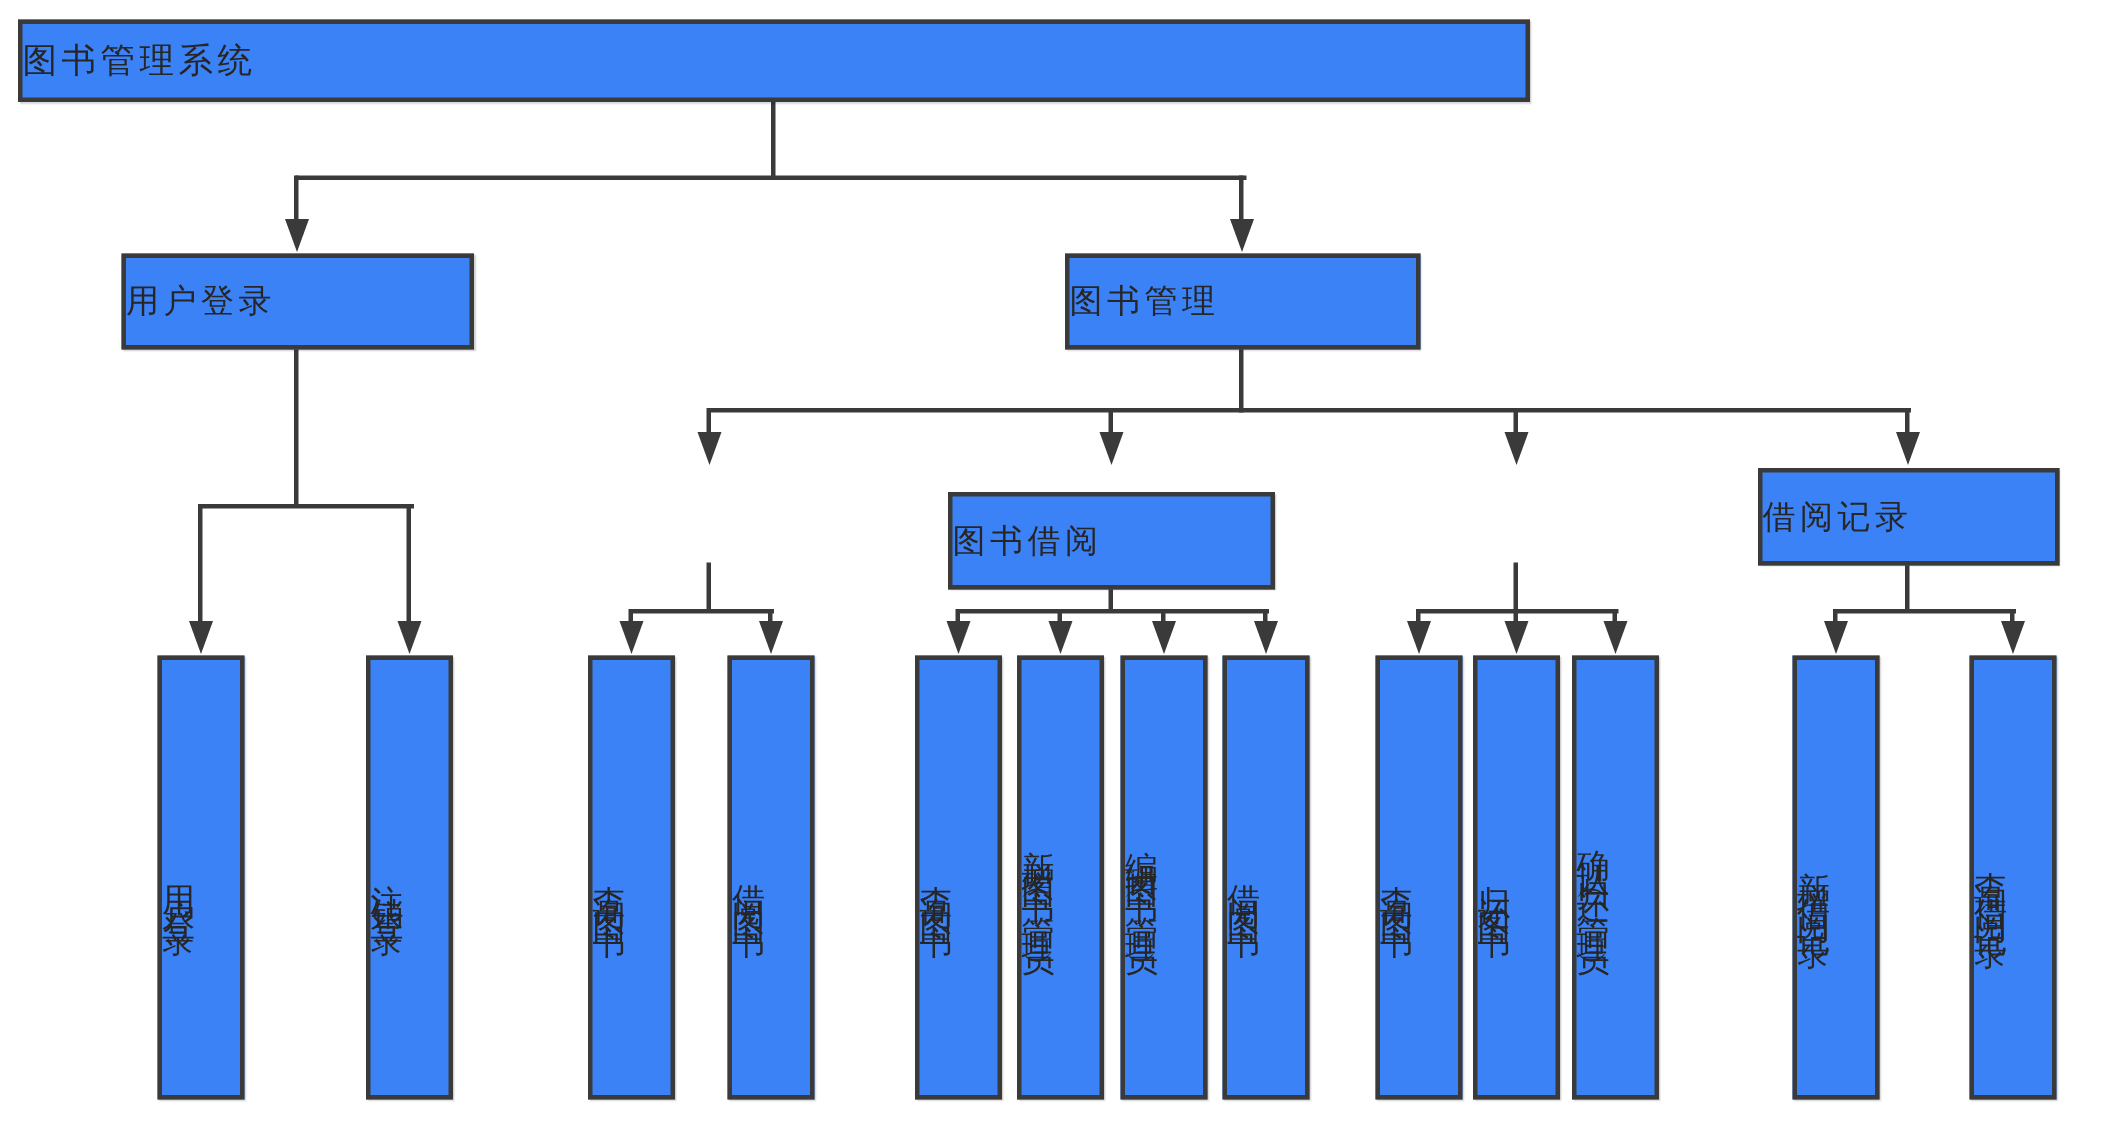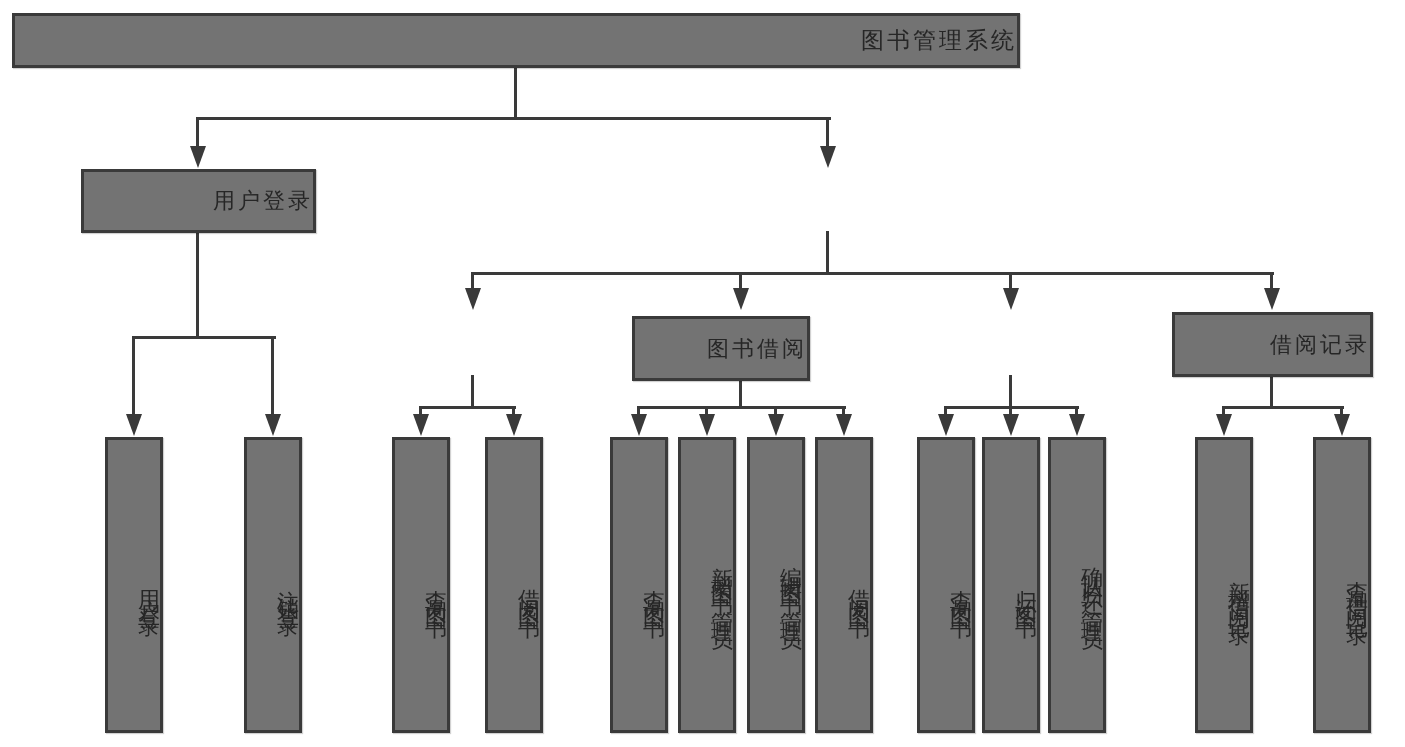--- a/index.html
+++ b/index.html
@@ -12,24 +12,24 @@
   .canvas{
     position:relative;
     width:1405px;height:747px;
     background:var(--background);
     font-family:"Liberation Sans","DejaVu Sans",sans-serif;
     color:var(--text);
     overflow:hidden;
   }
   .box{
     position:absolute;
-    background:#737373;
+    background:#3b82f6;
     border:3px solid var(--line);
     box-sizing:border-box;
-    display:flex;align-items:center;justify-content:flex-end;
+    display:flex;align-items:center;justify-content:flex-start;
     box-shadow:1px 1px 1px rgba(0,0,0,0.18);
     z-index:2;
   }
   .hlabel{
     font-size:22px;
     letter-spacing:3px;
     white-space:nowrap;
   }
   .root-label{font-size:23px;letter-spacing:3px;}
   .vtext{
@@ -70,40 +70,43 @@
   <div class="vl" style="left:514px;top:66px;width:3px;height:53px;"></div>
   <div class="hl" style="left:197px;top:117px;width:634px;height:3px;"></div>
   <div class="vl" style="left:196px;top:117px;width:3px;height:33px;"></div>
   <div class="ar" style="left:190px;top:146px;"></div>
   <div class="vl" style="left:826px;top:117px;width:3px;height:33px;"></div>
   <div class="ar" style="left:820px;top:146px;"></div>
 
   <div class="box" style="left:81px;top:169px;width:235px;height:64px;">
     <span class="hlabel">用户登录</span>
   </div>
+  <div class="box" style="left:710px;top:169px;width:237px;height:64px;">
+    <span class="hlabel">图书管理</span>
+  </div>
 
   <div class="vl" style="left:196px;top:231px;width:3px;height:107px;"></div>
   <div class="hl" style="left:133px;top:336px;width:143px;height:3px;"></div>
   <div class="vl" style="left:132px;top:336px;width:3px;height:80px;"></div>
   <div class="ar" style="left:126px;top:414px;"></div>
   <div class="vl" style="left:271px;top:336px;width:3px;height:80px;"></div>
   <div class="ar" style="left:265px;top:414px;"></div>
 
   <div class="vl" style="left:826px;top:231px;width:3px;height:44px;"></div>
   <div class="hl" style="left:472px;top:272px;width:802px;height:3px;"></div>
   <div class="vl" style="left:471px;top:272px;width:3px;height:16px;"></div>
   <div class="ar" style="left:465px;top:288px;"></div>
   <div class="vl" style="left:739px;top:272px;width:3px;height:16px;"></div>
   <div class="ar" style="left:733px;top:288px;"></div>
   <div class="vl" style="left:1009px;top:272px;width:3px;height:16px;"></div>
   <div class="ar" style="left:1003px;top:288px;"></div>
   <div class="vl" style="left:1270px;top:272px;width:3px;height:16px;"></div>
   <div class="ar" style="left:1264px;top:288px;"></div>
 
-  <div class="box" style="left:632px;top:316px;width:178px;height:65px;">
+  <div class="box" style="left:632px;top:328px;width:218px;height:65px;">
     <span class="hlabel">图书借阅</span>
   </div>
   <div class="box" style="left:1172px;top:312px;width:201px;height:65px;">
     <span class="hlabel">借阅记录</span>
   </div>
 
   <div class="vl" style="left:471px;top:375px;width:3px;height:33px;"></div>
   <div class="hl" style="left:420px;top:406px;width:96px;height:3px;"></div>
   <div class="vl" style="left:419px;top:406px;width:3px;height:10px;"></div>
   <div class="ar" style="left:413px;top:414px;"></div>

